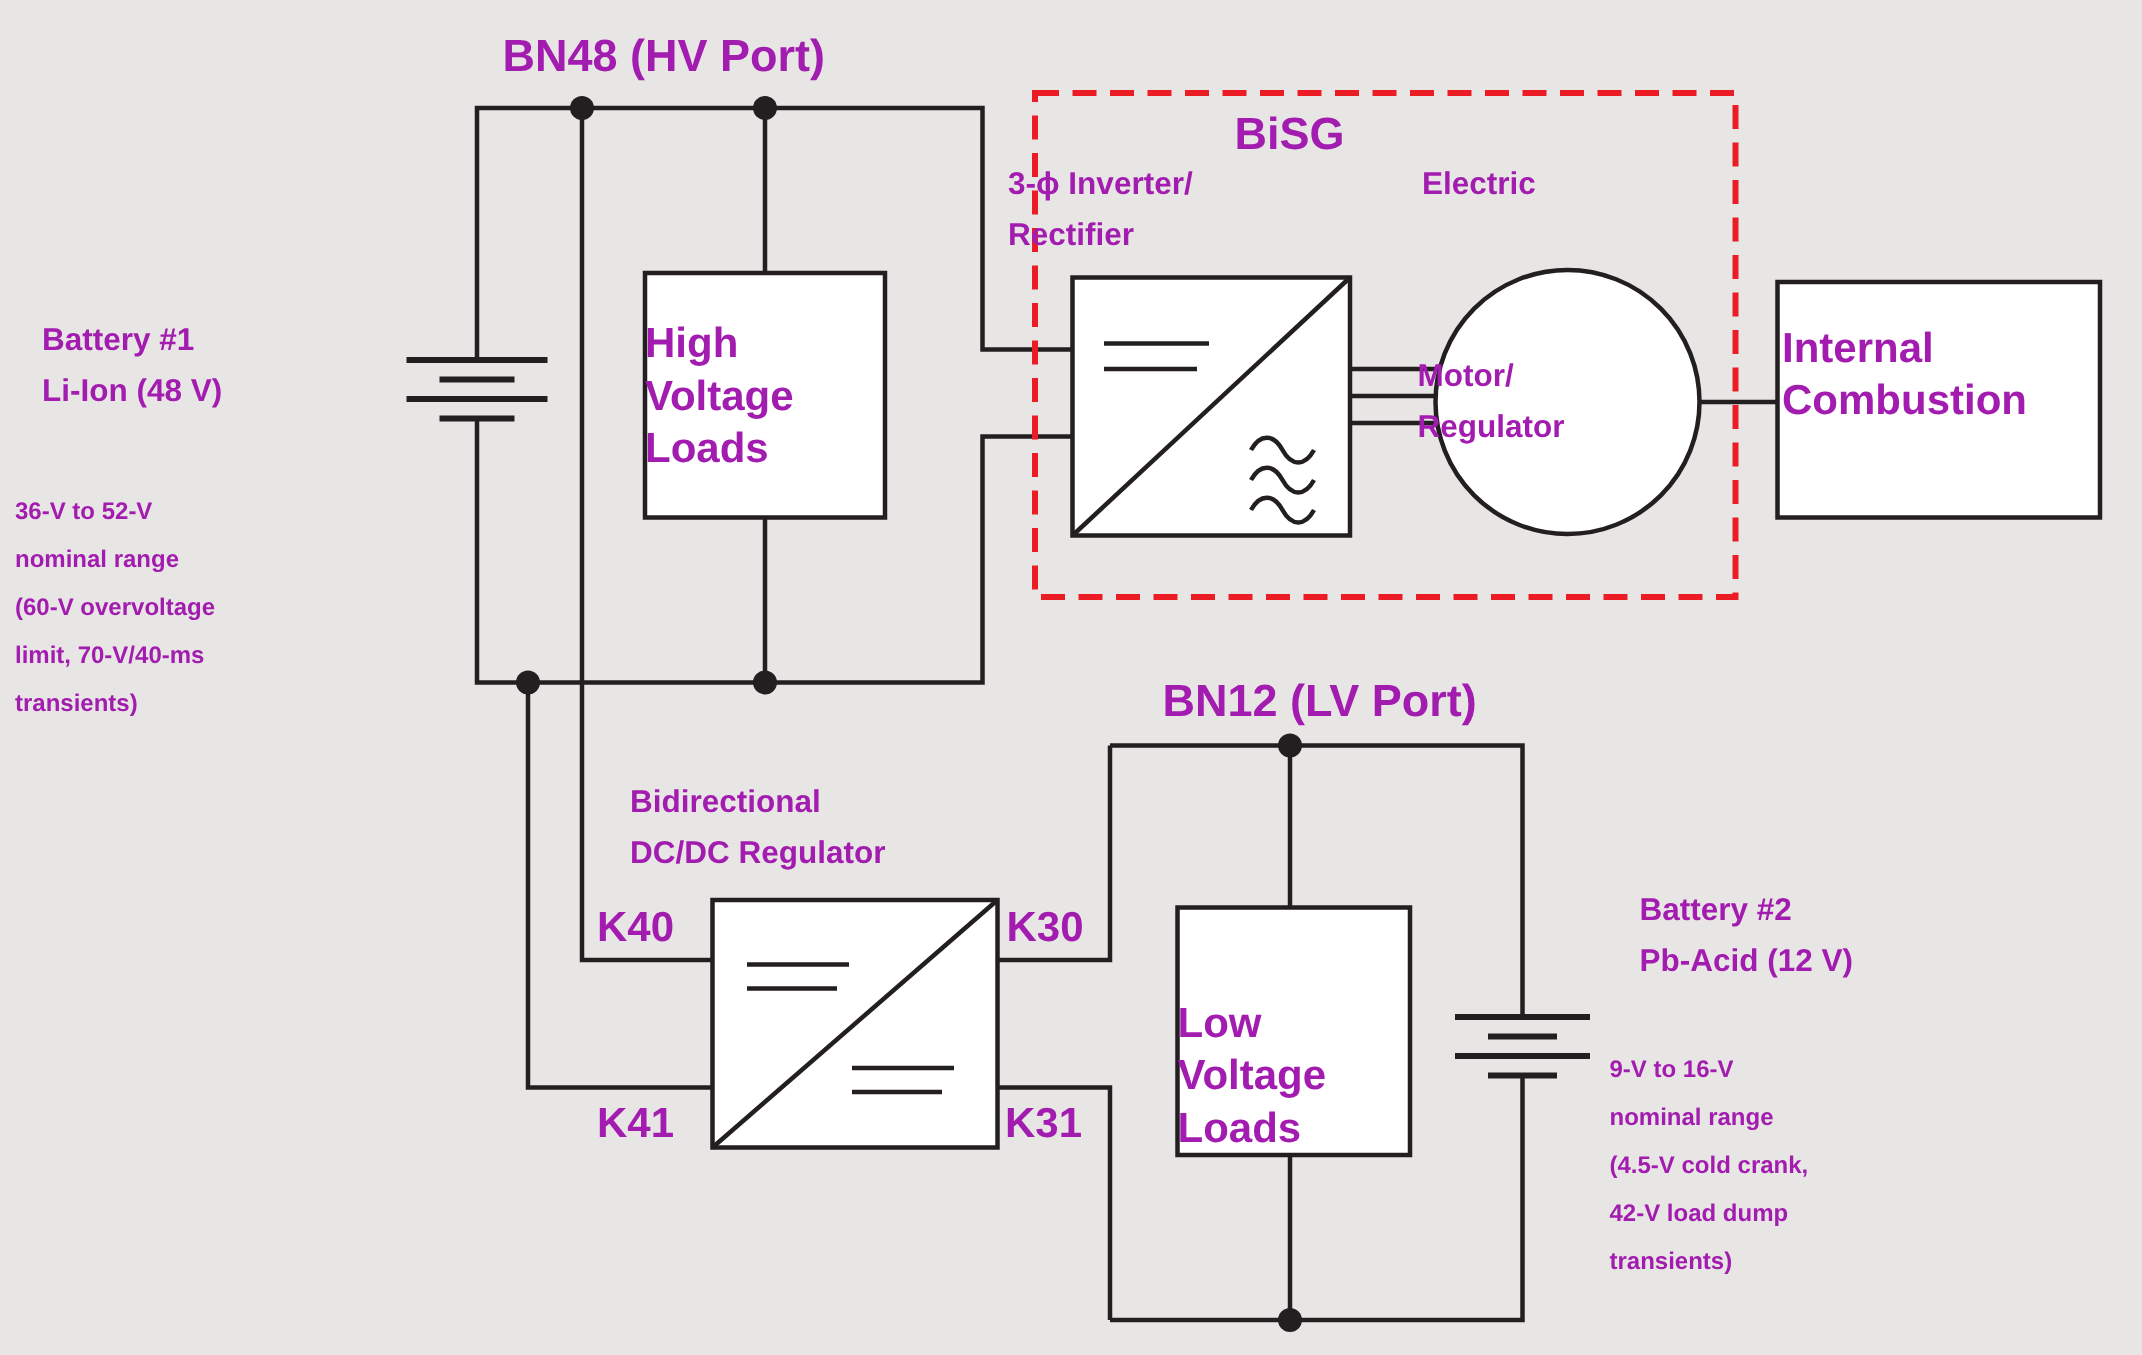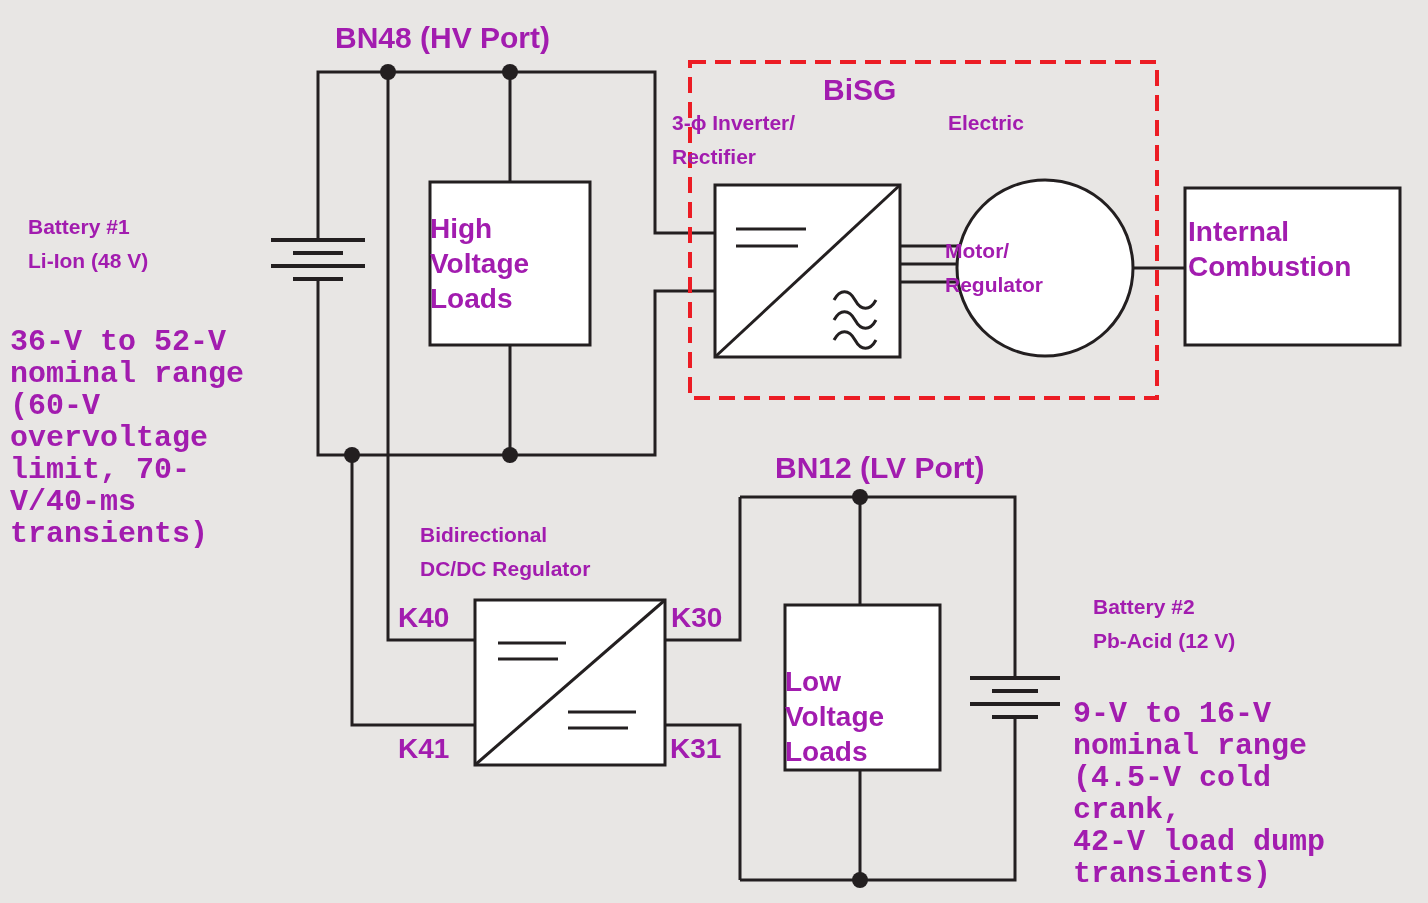--- a/index.html
+++ b/index.html
@@ -8,21 +8,21 @@
     position:relative; width:1428px; height:903px;
     background:#e8e6e4; overflow:hidden;
     font-family:"Liberation Sans", sans-serif; color:#231f20;
   }
   svg.wiring { position:absolute; left:0; top:0; }
   .label { position:absolute; text-align:left; font-weight:bold; color:#a21caf; }
   .label .ln { display:block; }
   .h1 { font-size:30px; line-height:36px; }
   .h2 { font-size:21px; line-height:34px; }
   .box-text { font-size:28px; line-height:35px; }
-  .spec { font-size:30px; line-height:32px;font-family:Liberation Mono, monospace; }
+  .spec { font-size:16px; line-height:32px; }
   .kterm { font-size:28px; line-height:30px; }
 </style>
 </head>
 <body>
 
 <div class="stage">
 
   <svg class="wiring" width="1428" height="903" viewBox="0 0 1428 903">
     <g stroke="#231f20" stroke-width="3" fill="none" stroke-linejoin="miter">
 

